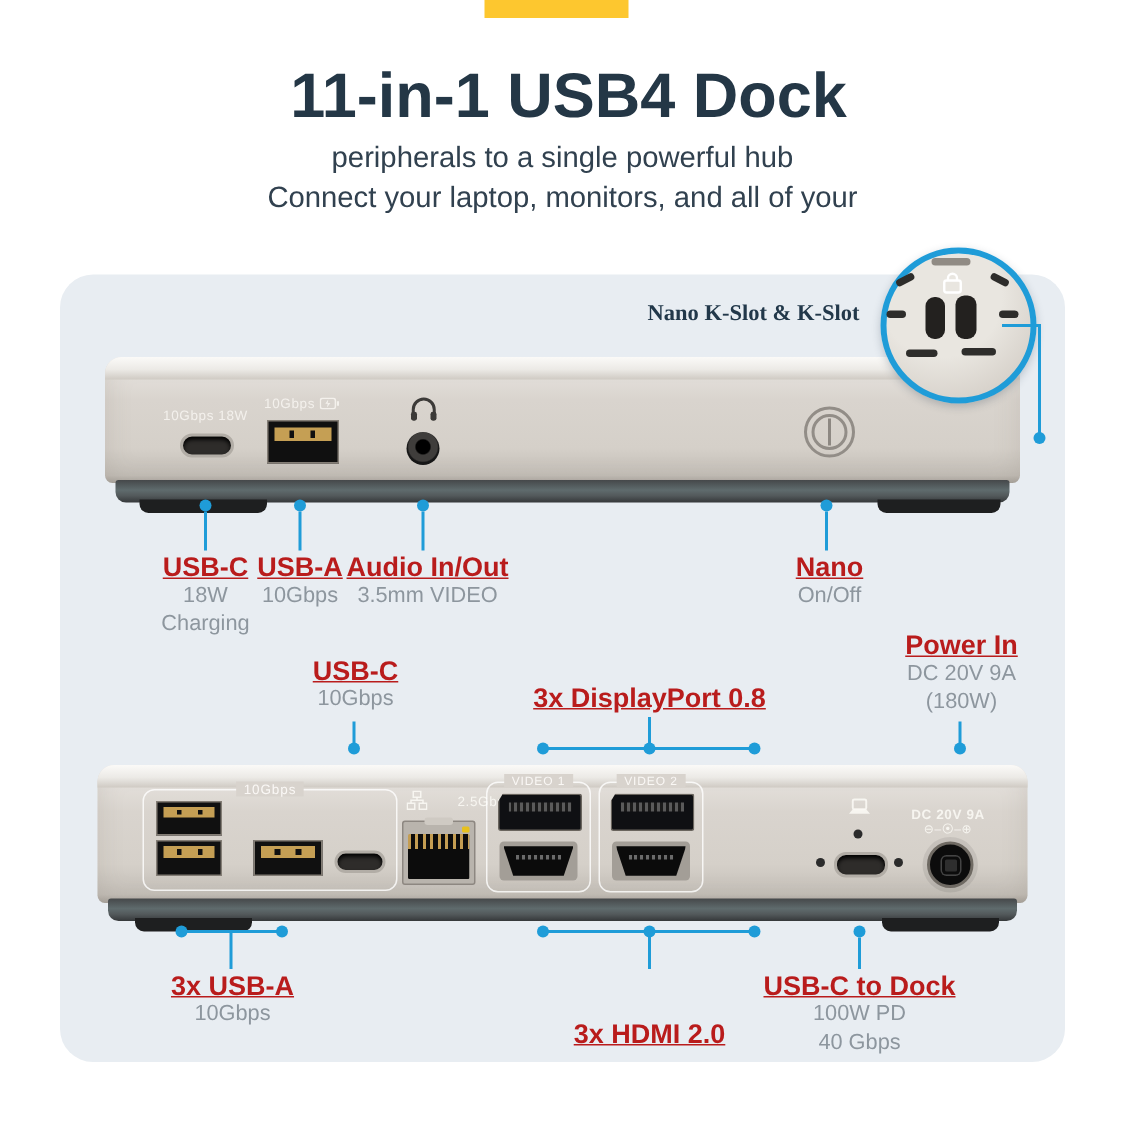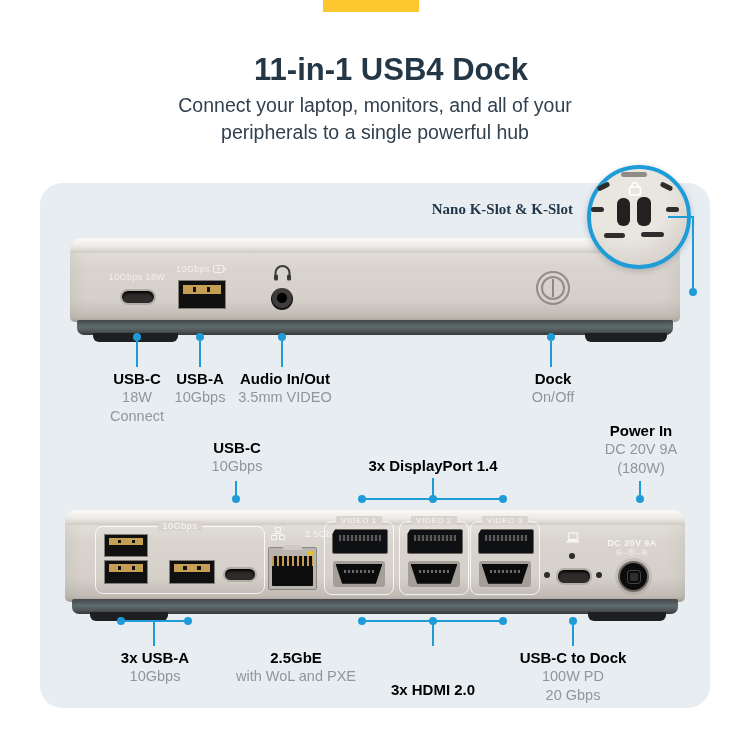--- a/index.html
+++ b/index.html
@@ -3,21 +3,21 @@
 <meta charset="utf-8">
 <style>
   html,body{margin:0;padding:0;background:#fff;}
   #stage{position:relative;width:750px;height:750px;background:#ffffff;overflow:hidden;
          font-family:"Liberation Sans",sans-serif;}
   .abs{position:absolute;}
   .cx{transform:translateX(-50%);text-align:center;white-space:nowrap;}
 
   
   .ybar{left:323px;top:0;width:96px;height:12px;background:#fdc72f;}
-  .title{left:375px;top:36px;margin:16px;font-size:31px;font-weight:bold;color:#243746;}
+  .title{left:375px;top:36px;margin:4px;font-size:42px;font-weight:bold;color:#243746;}
   .subtitle{left:375px;top:92px;font-size:19.5px;line-height:27px;color:#31414f;}
 
   
   .card{left:40px;top:183px;width:670px;height:525px;border-radius:22px;background:#e8edf2;}
 
   
   .dock{border-radius:11px 11px 5px 5px;
         background:linear-gradient(180deg,#f4f2ef 0%,#e3dfda 14%,#d9d4ce 34%,#d5d0c9 72%,#c3beb7 94%,#aaa59e 100%);
         box-shadow:inset 0 0 18px rgba(120,110,100,.18);}
   .dock-topface{position:absolute;left:0;top:0;right:0;height:15px;border-radius:11px 11px 0 0;
@@ -71,34 +71,34 @@
   .kslot-pill{position:absolute;background:#23211f;border-radius:6px;}
   .kdash{position:absolute;height:5px;border-radius:3px;background:#2e2d2b;}
 
   
   .pin{position:absolute;width:2px;background:#1f9cd8;}
   .hline{position:absolute;height:2px;background:#1f9cd8;}
   .dot{position:absolute;width:8px;height:8px;border-radius:50%;background:#1f9cd8;}
 
   
   .co{position:absolute;transform:translateX(-50%);text-align:center;white-space:nowrap;line-height:19px;}
-  .co-t{font-size:15px;font-weight:bold;color:#000000;}
+  .co-t{font-size:18px;font-weight:bold;color:#b91c1c;text-decoration:underline;}
   .co-s{font-size:14.5px;color:#8d969e;}
   .kslot-label{position:absolute;font-size:15px;font-weight:600;color:#22384a;white-space:nowrap;}
 </style>
 </head>
 <body>
 
 <div id="stage">
 
   <div class="abs ybar"></div>
   <h1 class="abs cx title">11-in-1 USB4 Dock</h1>
   <div class="abs cx subtitle">
+    <div>peripherals to a single powerful hub</div>
     <div>Connect your laptop, monitors, and all of your</div>
-    <div>peripherals to a single powerful hub</div>
   </div>
 
   <div class="abs card"></div>
 
   <div class="abs dock" style="left:70px;top:238px;width:610px;height:84px;">
     <div class="dock-topface"></div>
     <div class="dock-base" style="bottom:-13px;"></div>
     <div class="foot" style="left:23px;bottom:-20px;width:85px;"></div>
     <div class="foot" style="left:515px;bottom:-20px;width:82px;"></div>
 
@@ -150,44 +150,44 @@
   <div class="dot" style="left:196px;top:333px;"></div>
   <div class="pin" style="left:199px;top:341px;height:26px;"></div>
   <div class="dot" style="left:278px;top:333px;"></div>
   <div class="pin" style="left:281px;top:341px;height:26px;"></div>
   <div class="dot" style="left:547px;top:333px;"></div>
   <div class="pin" style="left:550px;top:341px;height:26px;"></div>
 
   <div class="co" style="left:137px;top:369px;">
     <div class="co-t">USB-C</div>
     <div class="co-s">18W</div>
-    <div class="co-s">Connect</div>
+    <div class="co-s">Charging</div>
   </div>
   <div class="co" style="left:200px;top:369px;">
     <div class="co-t">USB-A</div>
     <div class="co-s">10Gbps</div>
   </div>
   <div class="co" style="left:285px;top:369px;">
     <div class="co-t">Audio In/Out</div>
     <div class="co-s">3.5mm VIDEO</div>
   </div>
   <div class="co" style="left:553px;top:369px;">
-    <div class="co-t">Dock</div>
+    <div class="co-t">Nano</div>
     <div class="co-s">On/Off</div>
   </div>
 
   <div class="co" style="left:237px;top:438px;">
     <div class="co-t">USB-C</div>
     <div class="co-s">10Gbps</div>
   </div>
   <div class="pin" style="left:235px;top:481px;height:16px;"></div>
   <div class="dot" style="left:232px;top:495px;"></div>
 
   <div class="co" style="left:433px;top:456px;">
-    <div class="co-t">3x DisplayPort 1.4</div>
+    <div class="co-t">3x DisplayPort 0.8</div>
   </div>
   <div class="pin" style="left:432px;top:478px;height:22px;"></div>
   <div class="hline" style="left:361px;top:498px;width:142px;"></div>
   <div class="dot" style="left:358px;top:495px;"></div>
   <div class="dot" style="left:429px;top:495px;"></div>
   <div class="dot" style="left:499px;top:495px;"></div>
 
   <div class="co" style="left:641px;top:421px;">
     <div class="co-t">Power In</div>
     <div class="co-s">DC 20V 9A</div>
@@ -223,25 +223,20 @@
       <div class="led" style="right:3px;top:3px;background:#e7c01d;"></div>
     </div>
 
     <div class="group-outline" style="left:259px;top:11px;width:68px;height:72px;">
       <div class="grouplbl" style="font-size:8px;">VIDEO 1</div>
       <div class="dp" style="left:7px;top:7px;width:54px;height:23px;"></div>
       <div class="hdmi" style="left:8px;top:39px;width:52px;height:26px;"></div>
     </div>
     <div class="group-outline" style="left:334px;top:11px;width:68px;height:72px;">
       <div class="grouplbl" style="font-size:8px;">VIDEO 2</div>
-      <div class="dp" style="left:7px;top:7px;width:54px;height:23px;"></div>
-      <div class="hdmi" style="left:8px;top:39px;width:52px;height:26px;"></div>
-    </div>
-    <div class="group-outline" style="left:405px;top:11px;width:68px;height:72px;">
-      <div class="grouplbl" style="font-size:8px;">VIDEO 3</div>
       <div class="dp" style="left:7px;top:7px;width:54px;height:23px;"></div>
       <div class="hdmi" style="left:8px;top:39px;width:52px;height:26px;"></div>
     </div>
 
     <svg class="abs" style="left:500px;top:22px;" width="16" height="13" viewBox="0 0 16 13">
       <rect x="3.5" y="1" width="9" height="6.5" rx="1" fill="none" stroke="rgba(252,250,246,.85)" stroke-width="1.3"></rect>
       <path d="M1 10.5 L3.5 7.5 H12.5 L15 10.5 Z" fill="rgba(252,250,246,.85)"></path>
     </svg>
     <div class="holedot" style="left:504px;top:43px;width:6px;height:6px;"></div>
     <div class="usbc" style="left:491px;top:58px;width:32px;height:13px;"></div>
@@ -255,35 +250,31 @@
 
   <div class="hline" style="left:120px;top:620px;width:69px;"></div>
   <div class="dot" style="left:117px;top:617px;"></div>
   <div class="dot" style="left:184px;top:617px;"></div>
   <div class="pin" style="left:153px;top:622px;height:24px;"></div>
   <div class="co" style="left:155px;top:648px;">
     <div class="co-t">3x USB-A</div>
     <div class="co-s">10Gbps</div>
   </div>
 
-  <div class="co" style="left:296px;top:648px;">
-    <div class="co-t">2.5GbE</div>
-    <div class="co-s">with WoL and PXE</div>
-  </div>
 
   <div class="hline" style="left:361px;top:620px;width:142px;"></div>
   <div class="dot" style="left:358px;top:617px;"></div>
   <div class="dot" style="left:429px;top:617px;"></div>
   <div class="dot" style="left:499px;top:617px;"></div>
   <div class="pin" style="left:432px;top:622px;height:24px;"></div>
   <div class="co" style="left:433px;top:680px;">
     <div class="co-t">3x HDMI 2.0</div>
   </div>
 
   <div class="dot" style="left:569px;top:617px;"></div>
   <div class="pin" style="left:572px;top:625px;height:21px;"></div>
   <div class="co" style="left:573px;top:648px;">
     <div class="co-t">USB-C to Dock</div>
     <div class="co-s">100W PD</div>
-    <div class="co-s">20 Gbps</div>
+    <div class="co-s">40 Gbps</div>
   </div>
 
 </div>
 
 </body></html>

